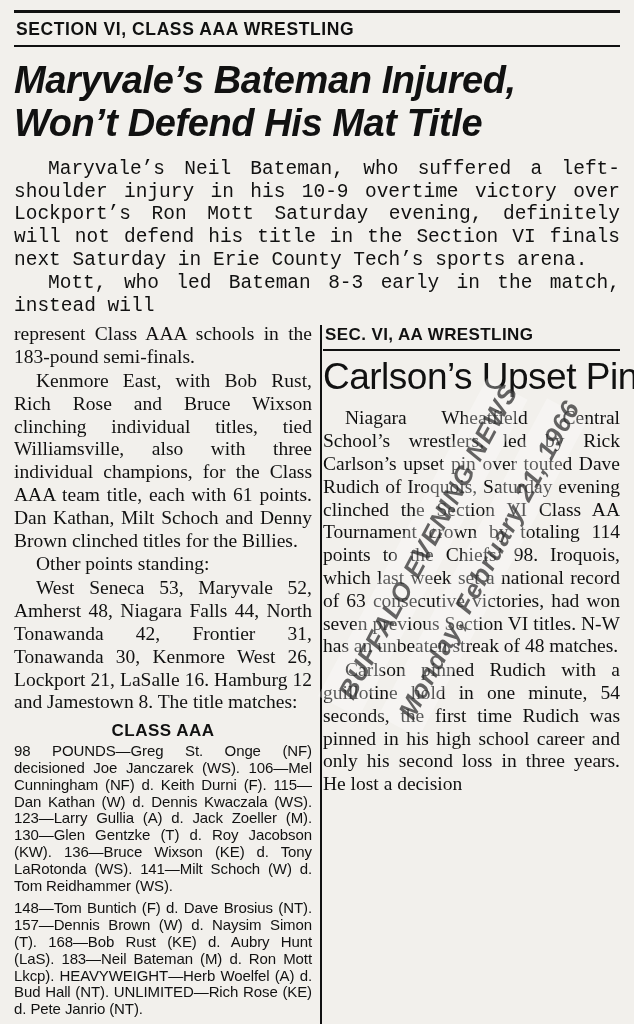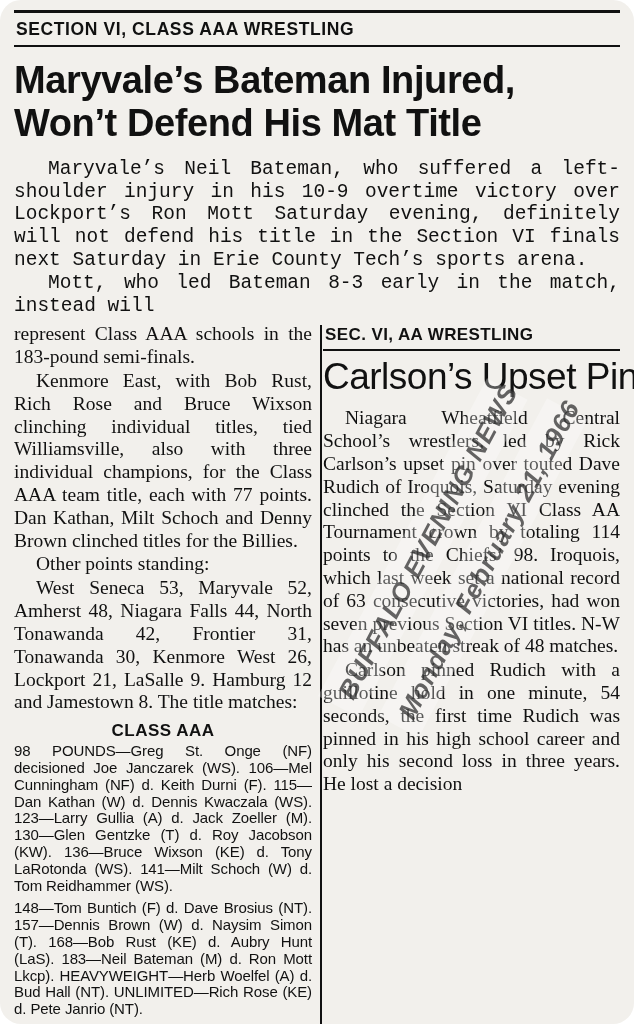--- a/index.html
+++ b/index.html
@@ -8,21 +8,20 @@
     background: #ffffff;
   }
   .page {
     position: relative;
     width: 634px;
     height: 1024px;
     background: #f2f0ec;
     overflow: hidden;
     font-family: "Liberation Serif", serif;
     color: #111111;
-    border-radius: 21px;
   }
   .inner {
     position: absolute;
     left: 14px;
     top: 10px;
     width: 606px;
     height: 1000px;
   }
   .rule-top {
     border-top: 3px solid #111;
@@ -37,20 +36,21 @@
     margin: 2px 0 5px 2px;
   }
   .rule-under-kicker {
     border-top: 2px solid #111;
     width: 100%;
     margin-bottom: 6px;
   }
   .headline {
     font-family: "Liberation Sans", sans-serif;
     font-weight: bold;
+    font-style: italic;
     font-size: 38px;
     line-height: 1.12;
     letter-spacing: -0.4px;
     margin: 12px 0 14px 0;
   }
   .headline div { white-space: nowrap; }
 
   .lede {
     font-size: 19.5px;
     line-height: 1.16;
@@ -203,23 +203,23 @@
     <div class="lede">
       <p>Maryvale’s Neil Bateman, who suffered a left-shoulder injury in his 10-9 overtime victory over Lockport’s Ron Mott Saturday evening, definitely will not defend his title in the Section VI finals next Saturday in Erie County Tech’s sports arena.</p>
       <p>Mott, who led Bateman 8-3 early in the match, instead will</p>
     </div>
 
     <div class="cols">
 
       <div class="col-left">
         <div class="body-text">
           <p>represent Class AAA schools in the 183-pound semi-finals.</p>
-          <p class="indent">Kenmore East, with Bob Rust, Rich Rose and Bruce Wixson clinching individual titles, tied Williamsville, also with three individual champions, for the Class AAA team title, each with 77 points. Dan Kathan, Milt Schoch and Denny Brown clinched titles for the Billies.</p>
+          <p class="indent">Kenmore East, with Bob Rust, Rich Rose and Bruce Wixson clinching individual titles, tied Williamsville, also with three individual champions, for the Class AAA team title, each with 61 points. Dan Kathan, Milt Schoch and Denny Brown clinched titles for the Billies.</p>
           <p class="indent">Other points standing:</p>
-          <p class="indent">West Seneca 53, Maryvale 52, Amherst 48, Niagara Falls 44, North Tonawanda 42, Frontier 31, Tonawanda 30, Kenmore West 26, Lockport 21, LaSalle 9. Hamburg 12 and Jamestown 8. The title matches:</p>
+          <p class="indent">West Seneca 53, Maryvale 52, Amherst 48, Niagara Falls 44, North Tonawanda 42, Frontier 31, Tonawanda 30, Kenmore West 26, Lockport 21, LaSalle 16. Hamburg 12 and Jamestown 8. The title matches:</p>
         </div>
 
         <div class="class-head">CLASS AAA</div>
 
         <div class="agate">
           <p>98 POUNDS—Greg St. Onge (NF) decisioned Joe Janczarek (WS). 106—Mel Cunningham (NF) d. Keith Durni (F). 115—Dan Kathan (W) d. Dennis Kwaczala (WS). 123—Larry Gullia (A) d. Jack Zoeller (M). 130—Glen Gentzke (T) d. Roy Jacobson (KW). 136—Bruce Wixson (KE) d. Tony LaRotonda (WS). 141—Milt Schoch (W) d. Tom Reidhammer (WS).</p>
           <p>148—Tom Buntich (F) d. Dave Brosius (NT). 157—Dennis Brown (W) d. Naysim Simon (T). 168—Bob Rust (KE) d. Aubry Hunt (LaS). 183—Neil Bateman (M) d. Ron Mott Lkcp). HEAVYWEIGHT—Herb Woelfel (A) d. Bud Hall (NT). UNLIMITED—Rich Rose (KE) d. Pete Janrio (NT).</p>
         </div>
 
         <div class="bottom-rule"></div>

